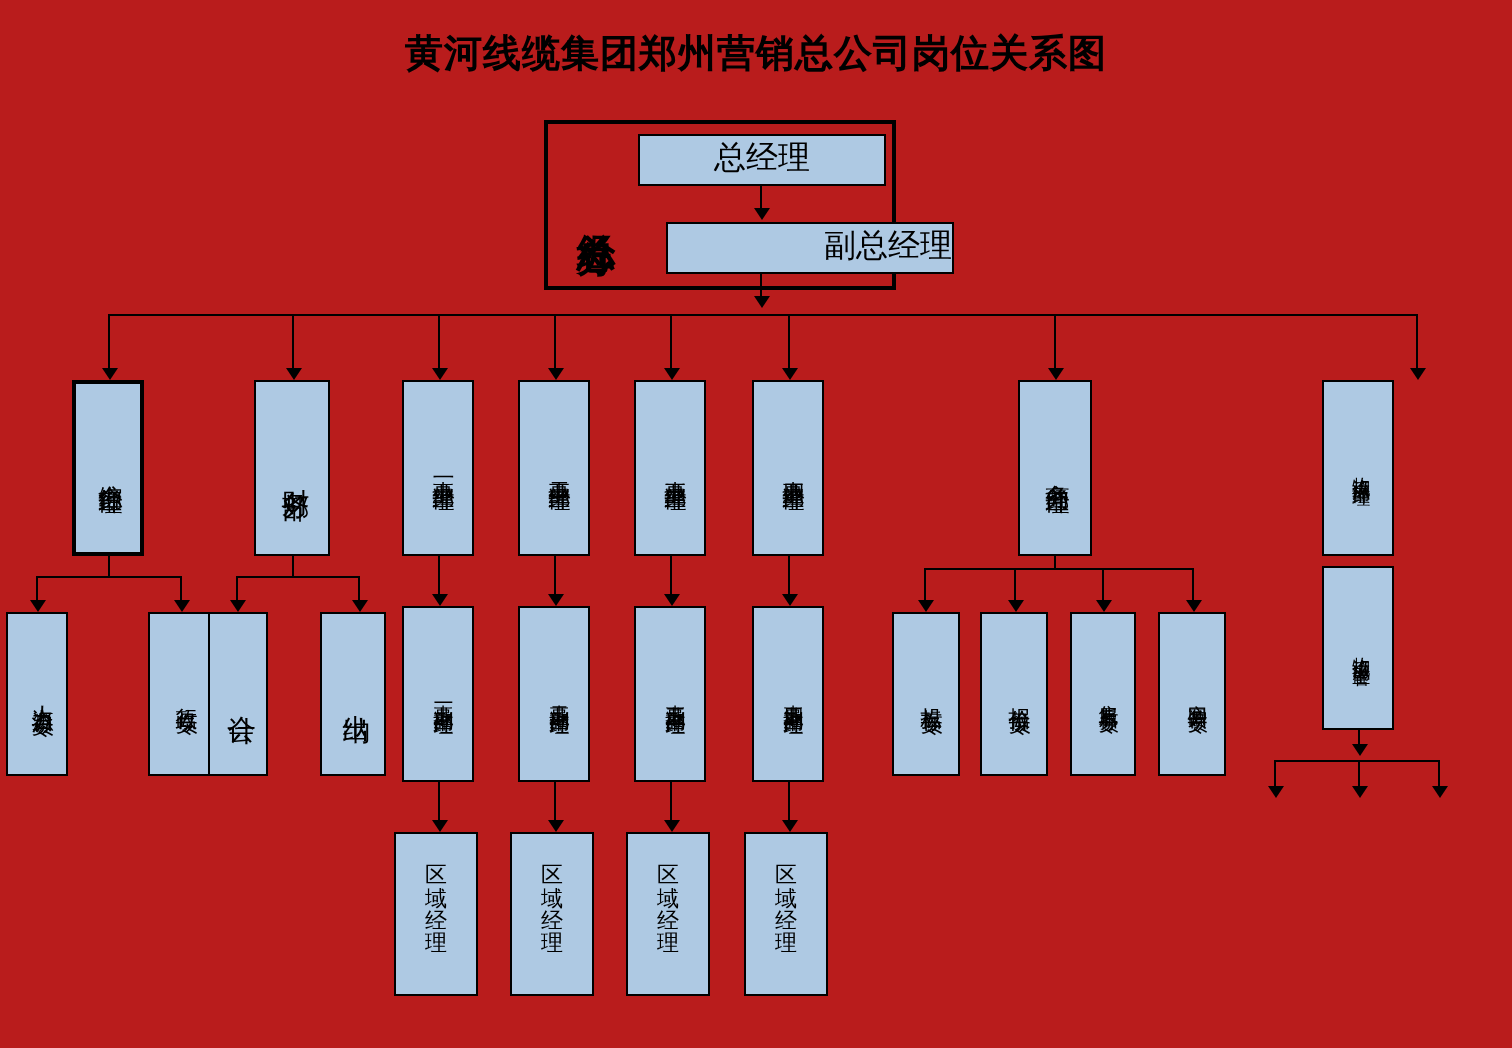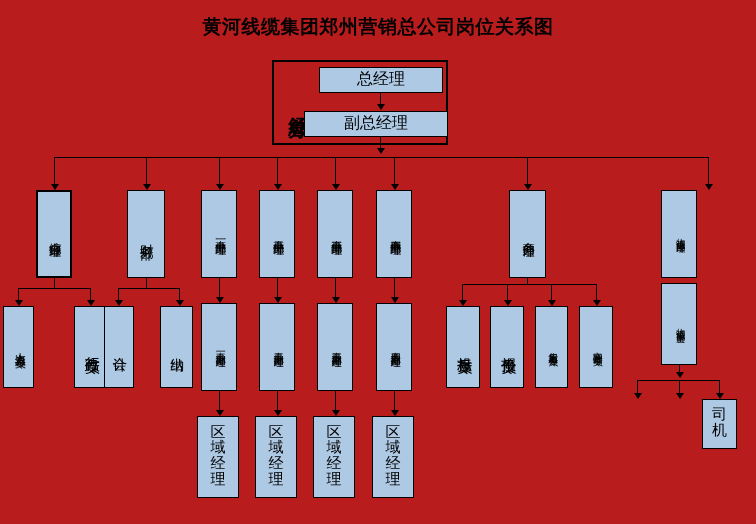--- a/index.html
+++ b/index.html
@@ -54,21 +54,21 @@
   }
   .htext { white-space: nowrap; }
   
   .wtext {
     white-space: normal;
     word-break: break-all;
     width: 1.25em;
     text-align: center;
     letter-spacing: 0px;
   }
-  .f13 { font-size: 15px; }
+  .f13 { font-size: 11px; }
   .f12 { font-size: 12px; }
   .f11 { font-size: 11px; }
   .f10 { font-size: 10px; }
   .f9  { font-size: 9px; }
   .f16 { font-size: 16px; }
   .f15 { font-size: 15px; }
   
   .hline {
     position: absolute;
     background: #000000;
@@ -98,21 +98,21 @@
   <div class="node plain" style="left:272px; top:60px; width:176px; height:85px; border-width:2px;"></div>
 
   <div style="position:absolute; left:278px; top:63px; width:38px; height:79px; display:flex; align-items:center; justify-content:center; color:#000; font-size:19px; font-weight:bold;">
     <span class="vtext">总经办</span>
   </div>
 
   <div class="node f16" style="left:319px; top:67px; width:124px; height:26px;">
     <span class="htext">总经理</span>
   </div>
 
-  <div class="node f16" style="left:304px; top:111px; width:144px; height:26px;">
+  <div class="node f16" style="left:333px; top:111px; width:144px; height:26px;justify-content:flex-end;">
     <span class="htext">副总经理</span>
   </div>
 
   <div class="vline" style="left:380px; top:93px; height:12px;"></div>
   <div class="arrow" style="left:377px; top:104px;"></div>
 
   <div class="vline" style="left:380px; top:137px; height:12px;"></div>
   <div class="arrow" style="left:377px; top:148px;"></div>
 
   <div class="hline" style="left:54px; top:157px; width:654px;"></div>
@@ -267,17 +267,14 @@
   <div class="vline" style="left:679px; top:365px; height:9px;"></div>
   <div class="arrow" style="left:676px; top:372px;"></div>
   <div class="hline" style="left:637px; top:380px; width:82px;"></div>
   <div class="vline" style="left:637px; top:380px; height:14px;"></div>
   <div class="arrow" style="left:634px; top:393px;"></div>
   <div class="vline" style="left:679px; top:380px; height:14px;"></div>
   <div class="arrow" style="left:676px; top:393px;"></div>
   <div class="vline" style="left:719px; top:380px; height:14px;"></div>
   <div class="arrow" style="left:716px; top:393px;"></div>
 
-  <div class="node f15" style="left:702px; top:399px; width:35px; height:50px;">
-    <span class="wtext">司机</span>
-  </div>
 
 </div>
 
 </body></html>

